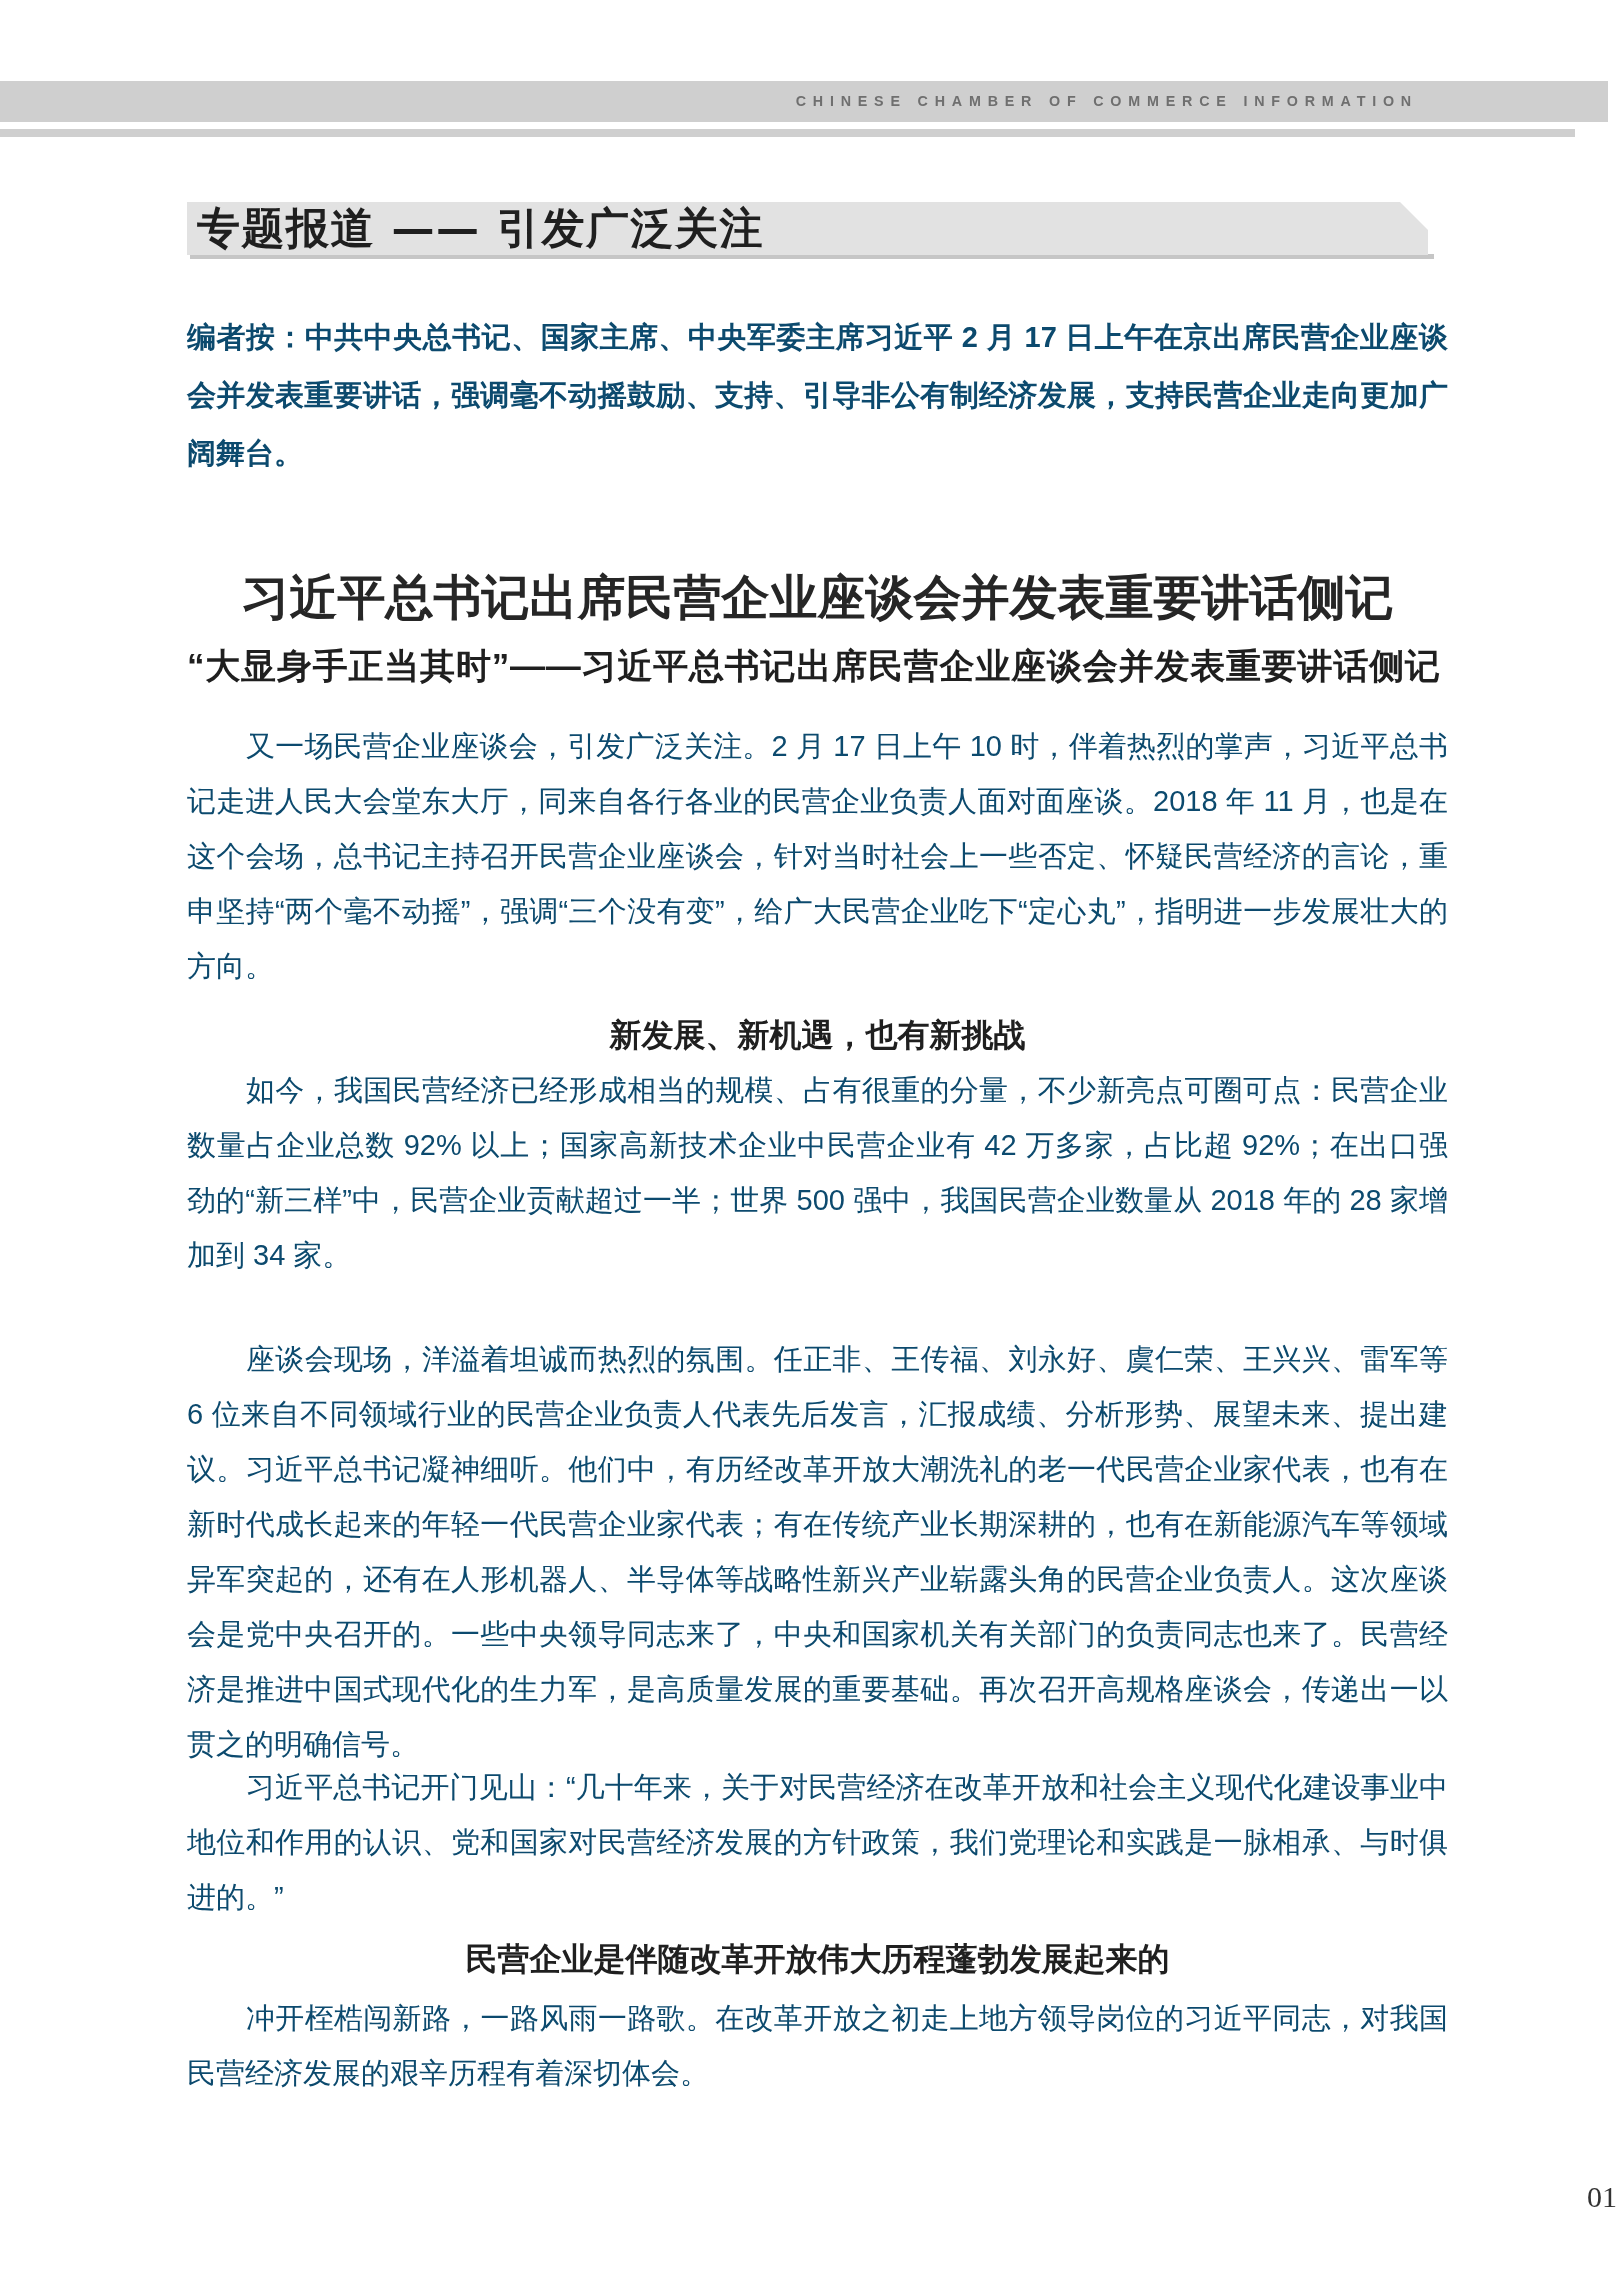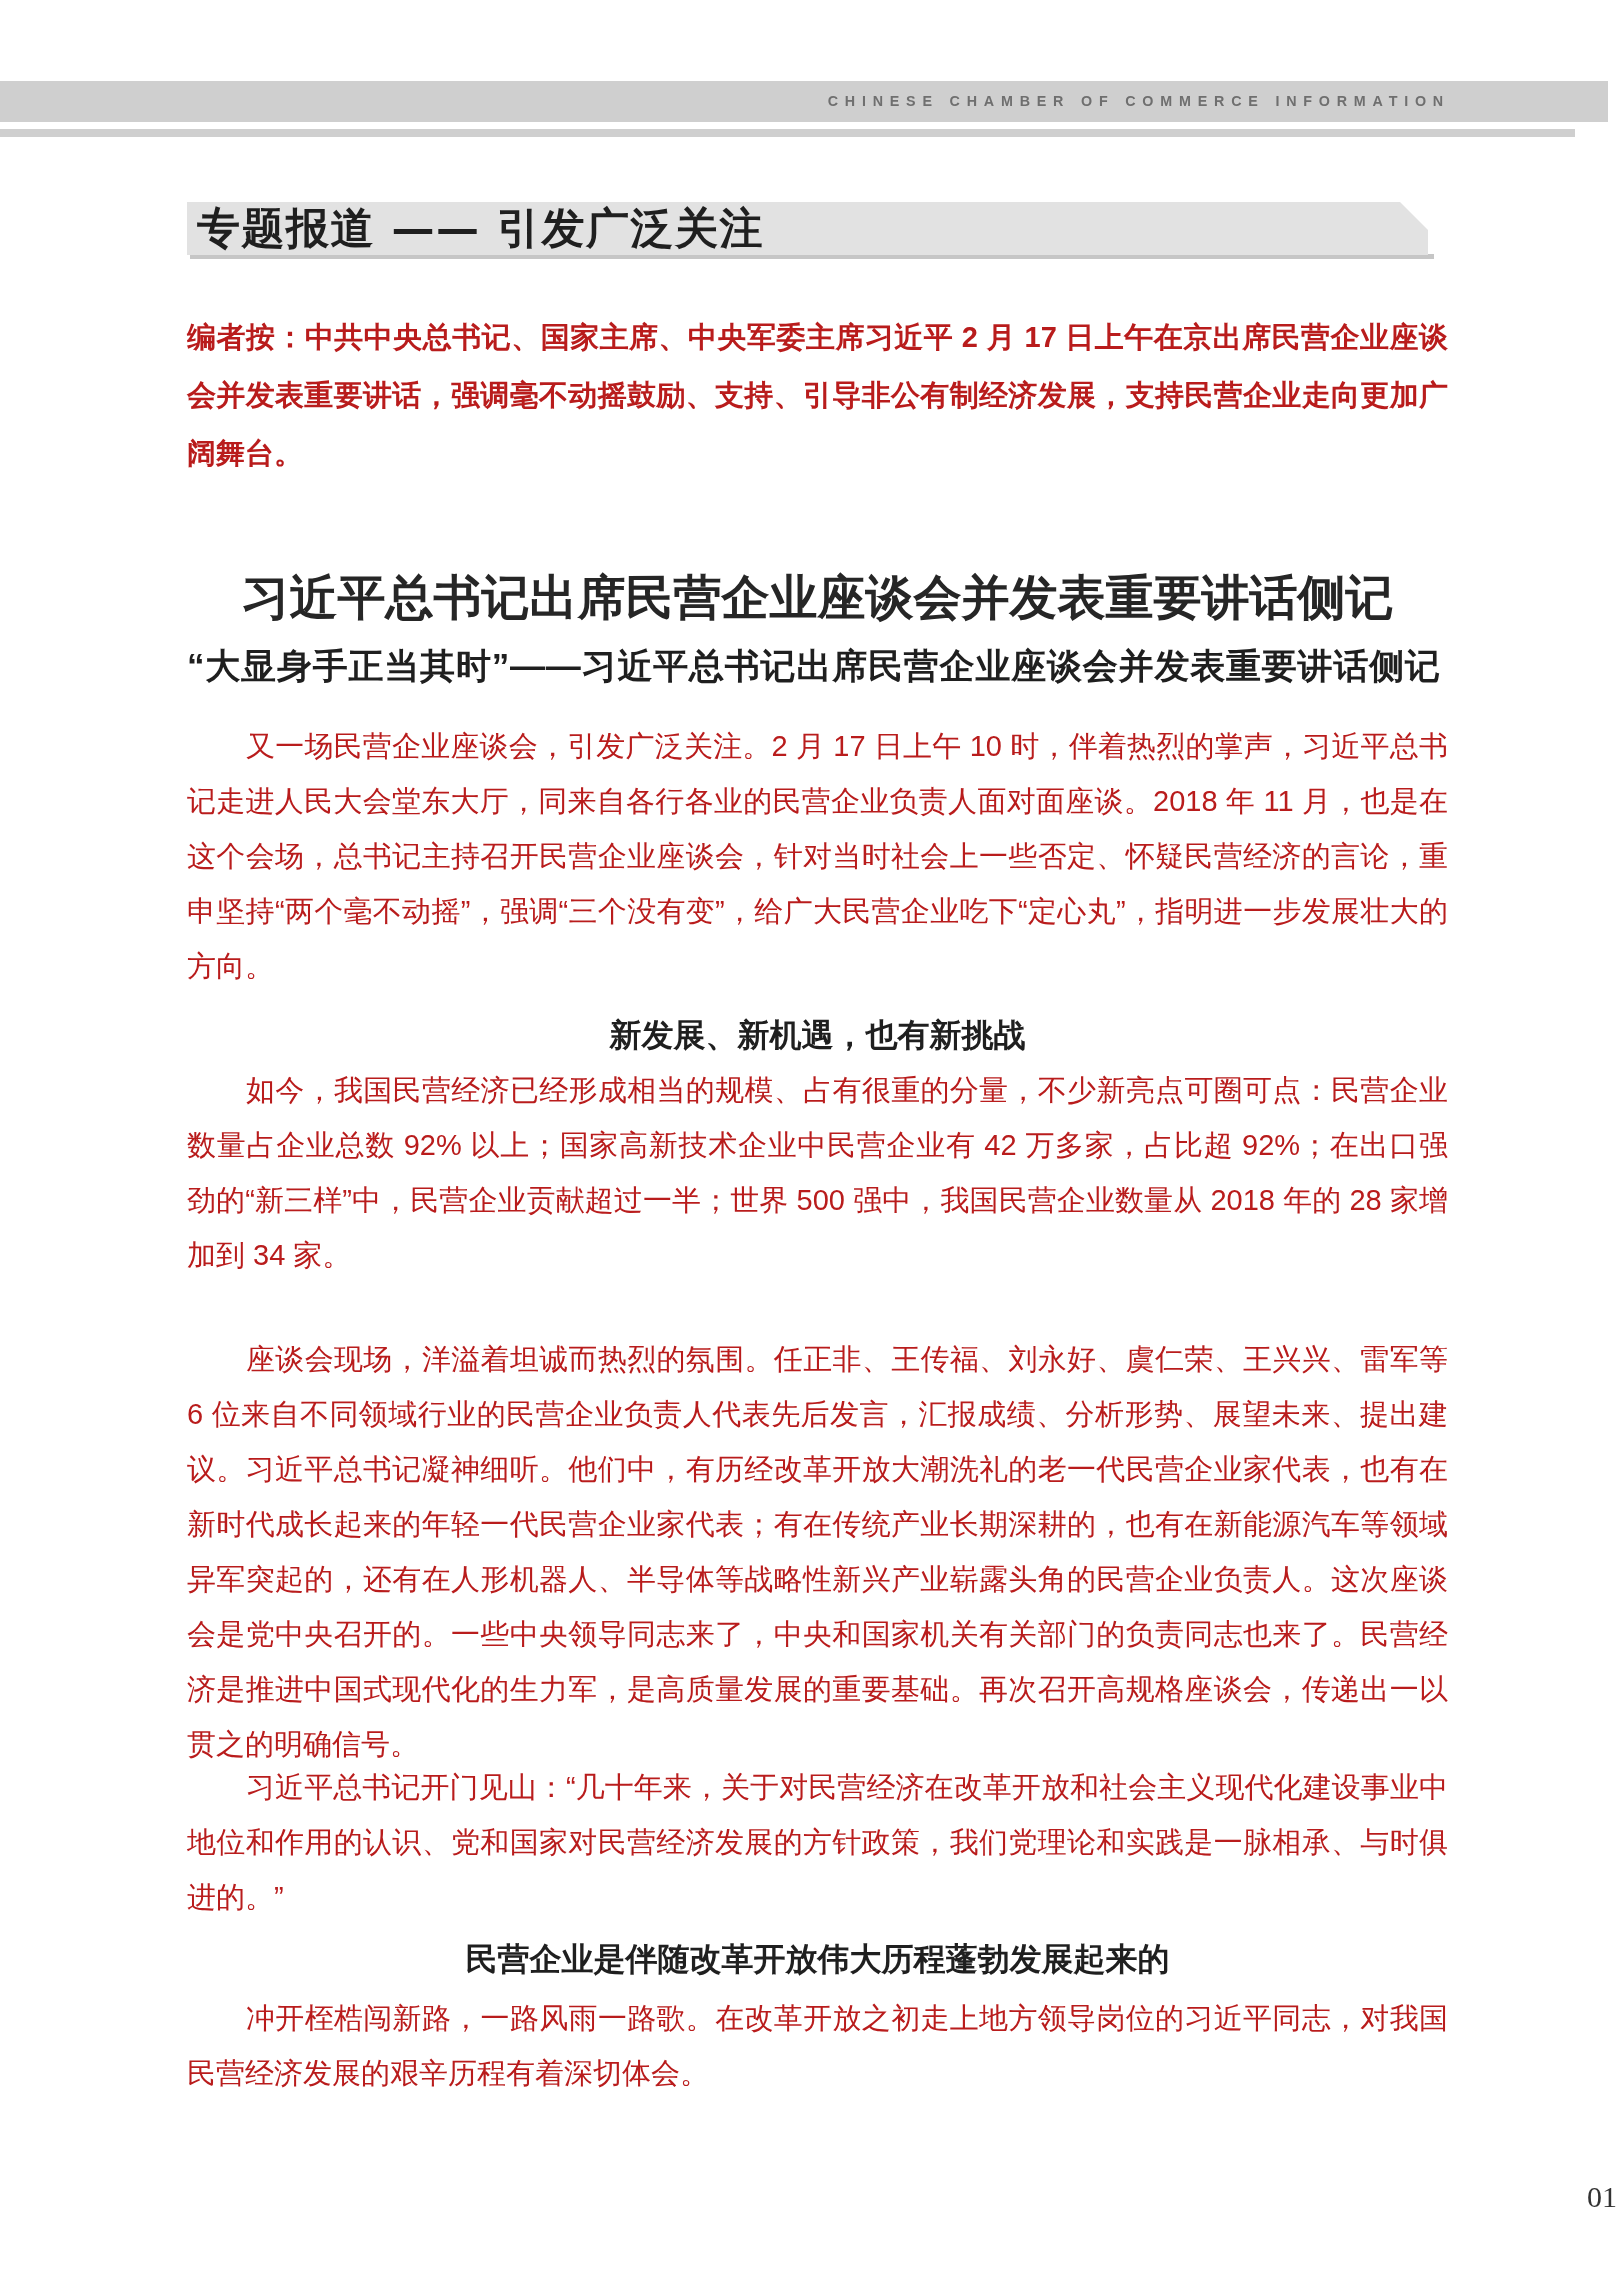--- a/index.html
+++ b/index.html
@@ -12,21 +12,21 @@
   }
   
   .band-main{
     position:absolute;left:0;top:81px;width:1608px;height:41px;
     background:#cfcfcf;
   }
   .masthead-text{
     position:absolute;left:0;top:81px;width:1418px;height:41px;
     line-height:41px;text-align:right;
     font-size:14.3px;font-weight:bold;letter-spacing:6.8px;
-    color:#6f6f6f;white-space:nowrap;padding-left:32px;
+    color:#6f6f6f;white-space:nowrap;
   }
   .band-thin{
     position:absolute;left:0;top:129px;width:1575px;height:7.5px;
     background:#cfcfcf;
   }
   
   .banner-shadow{
     position:absolute;left:190px;top:254px;width:1244px;height:4.5px;
     background:#c6c6c6;
   }
@@ -36,21 +36,21 @@
     clip-path:polygon(0 0, calc(100% - 28px) 0, 100% 28px, 100% 100%, 0 100%);
   }
   .banner-title{
     position:absolute;left:197px;top:202px;width:1204px;height:53px;
     line-height:53px;
     font-family:"DejaVu Serif","Liberation Serif",serif;
     font-size:43px;font-weight:bold;color:#1f1f1f;
     letter-spacing:1.5px;white-space:nowrap;
   }
   
-  .col{position:absolute;left:187px;width:1261px;color:#b91c1c;}
+  .col{position:absolute;left:187px;width:1261px;color:#0c4a6e;}
   .editors-note{
     top:308px;
     font-size:29px;font-weight:bold;line-height:58px;
     text-align:justify;
   }
   .article-title{
     top:566px;
     font-size:48px;font-weight:bold;color:#262626;
     text-align:center;line-height:64px;white-space:nowrap;
   }

